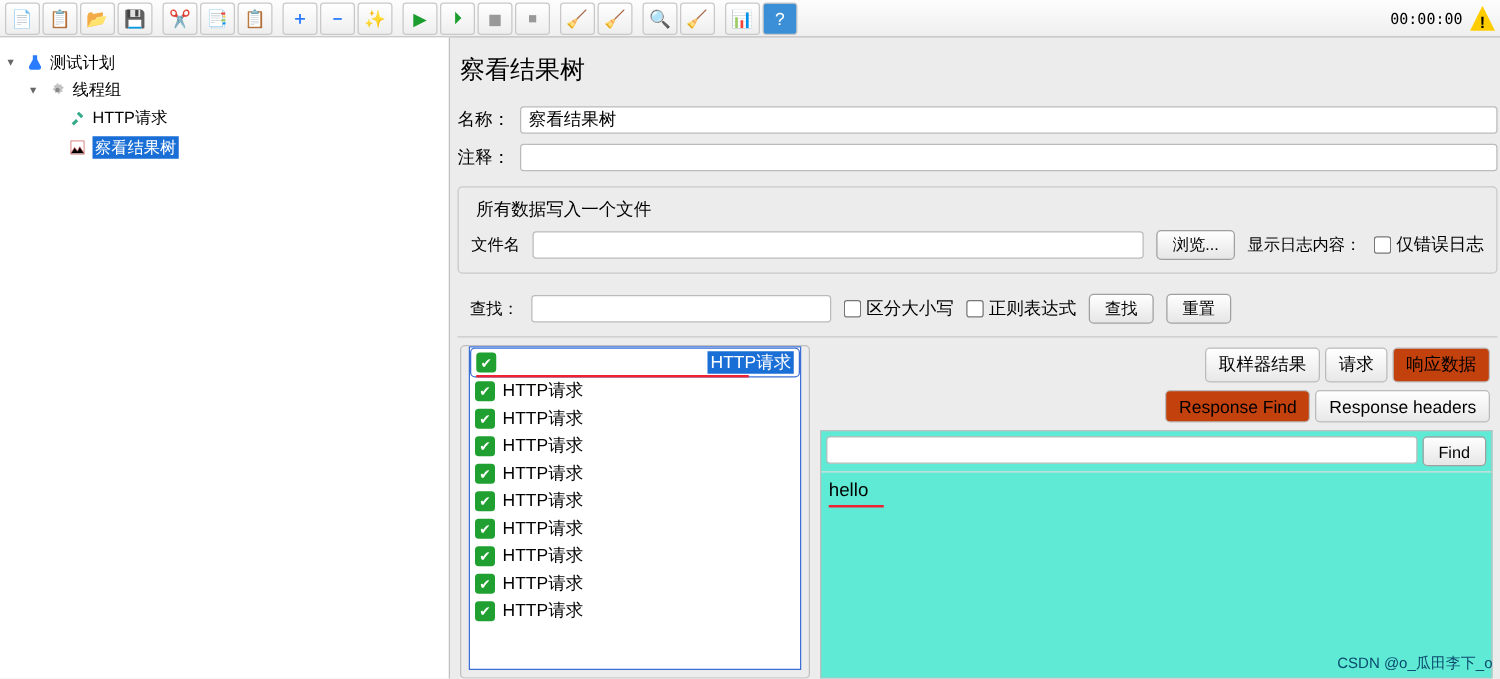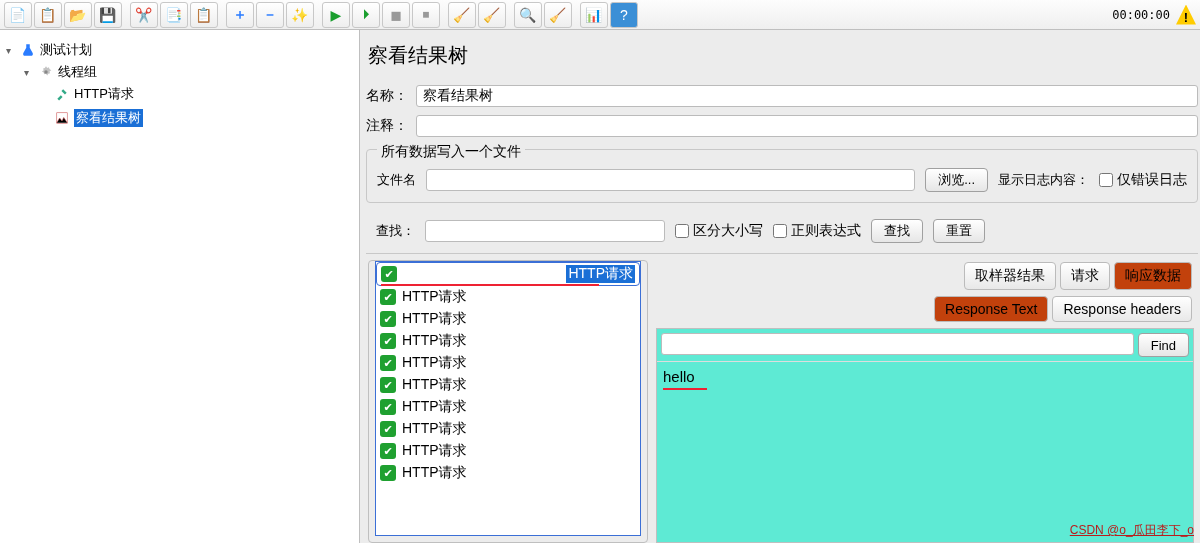--- a/index.html
+++ b/index.html
@@ -26,21 +26,21 @@
 .ico-gear { color:#777; }
 .ico-dropper { color:#3a8; }
 .ico-results { color:#c55; }
 
 
 .right-pane { flex:1; display:flex; flex-direction:column; padding: 8px 2px 0 6px; overflow:hidden; }
 .rp-title { font-size: 20px; font-weight: 500; margin: 4px 0 12px 2px; }
 .rp-form-row { display:flex; align-items:center; margin: 4px 0; gap: 8px; justify-content: center; }
 .rp-form-row label { width: 42px; font-size: 14px; }
 .rp-form-row input[type=text] { flex:1; height:22px; border:1px solid #bbb; border-radius:3px; padding:0 6px; background:#fff; font-size:14px; }
-.fieldset { border:1px solid #c8c8c8; border-radius:4px; margin-top:8px; padding: 8px 10px 10px 10px; background:#ececec; }
+.fieldset { border:1px solid #c8c8c8; border-radius:4px; margin-top:8px; padding: 24px 10px 10px 10px; background:#ececec; }
 .fieldset .legend { position:relative; top:-15px; background:#ececec; padding:0 4px; font-size:14px; display:inline-block; }
 .fieldset .body { margin-top:-8px; display:flex; align-items:center; gap:10px; }
 .btn { height:24px; padding:0 12px; border:1px solid #a0a0a0; border-radius:4px; background:linear-gradient(#fff,#e6e6e6); cursor:pointer; font-size:13px; }
 .chk { display:flex; align-items:center; gap:4px; font-size:14px; }
 .chk input { width:14px; height:14px; }
 
 .search-bar { display:flex; align-items:center; gap:10px; margin:12px 0 6px 0; padding:4px 10px; }
 .search-bar input[type=text]{ width:240px; height:22px; border:1px solid #bbb; border-radius:3px; background:#fff; }
 
 
@@ -60,21 +60,21 @@
 .rr-tabs { display:flex; justify-content:flex-end; gap:4px; padding:2px 4px; }
 .tab { padding:4px 10px; border:1px solid #bbb; border-radius:4px; background:linear-gradient(#fff,#e8e8e8); cursor:pointer; font-size:14px; }
 .tab.active { background:#c2410c; }
 .rr-subtabs { display:flex; justify-content:flex-end; gap:4px; padding:4px 4px 6px 4px; }
 .rr-body { flex:1; border:1px solid #bfbfbf; background:#5eead4; margin:0 2px; display:flex; flex-direction:column; }
 .rr-find { display:flex; padding:4px; gap:4px; border-bottom:1px solid #ddd; }
 .rr-find input { flex:1; height:22px; border:1px solid #bbb; border-radius:3px; }
 .rr-content { flex:1; padding:6px; font-size:15px; position:relative; }
 .rr-content .hl { position:absolute; left:6px; top:26px; width:44px; height:2px; background:#e23; }
 
-.watermark { position:fixed; right:6px; bottom:4px; color:#b91c1c; font-size:12px;text-decoration:underline; }
+.watermark { position:fixed; right:6px; bottom:4px; color:#0c4a6e; font-size:12px; }
 </style>
 </head>
 <body>
 
 <div class="toolbar">
   <div class="tb-btn">📄</div>
   <div class="tb-btn">📋</div>
   <div class="tb-btn">📂</div>
   <div class="tb-btn">💾</div>
   <div class="tb-sep"></div>
@@ -248,21 +248,21 @@
         </div>
       </div>
 
       <div class="results-right">
         <div class="rr-tabs">
           <div class="tab">取样器结果</div>
           <div class="tab">请求</div>
           <div class="tab active">响应数据</div>
         </div>
         <div class="rr-subtabs">
-          <div class="tab active">Response Text</div>
+          <div class="tab active">Response Find</div>
           <div class="tab">Response headers</div>
         </div>
         <div class="rr-body">
           <div class="rr-find">
             <input type="text" style="">
             <button class="btn">Find</button>
           </div>
           <div class="rr-content">
             <span>hello</span>
             <span class="hl"></span>

